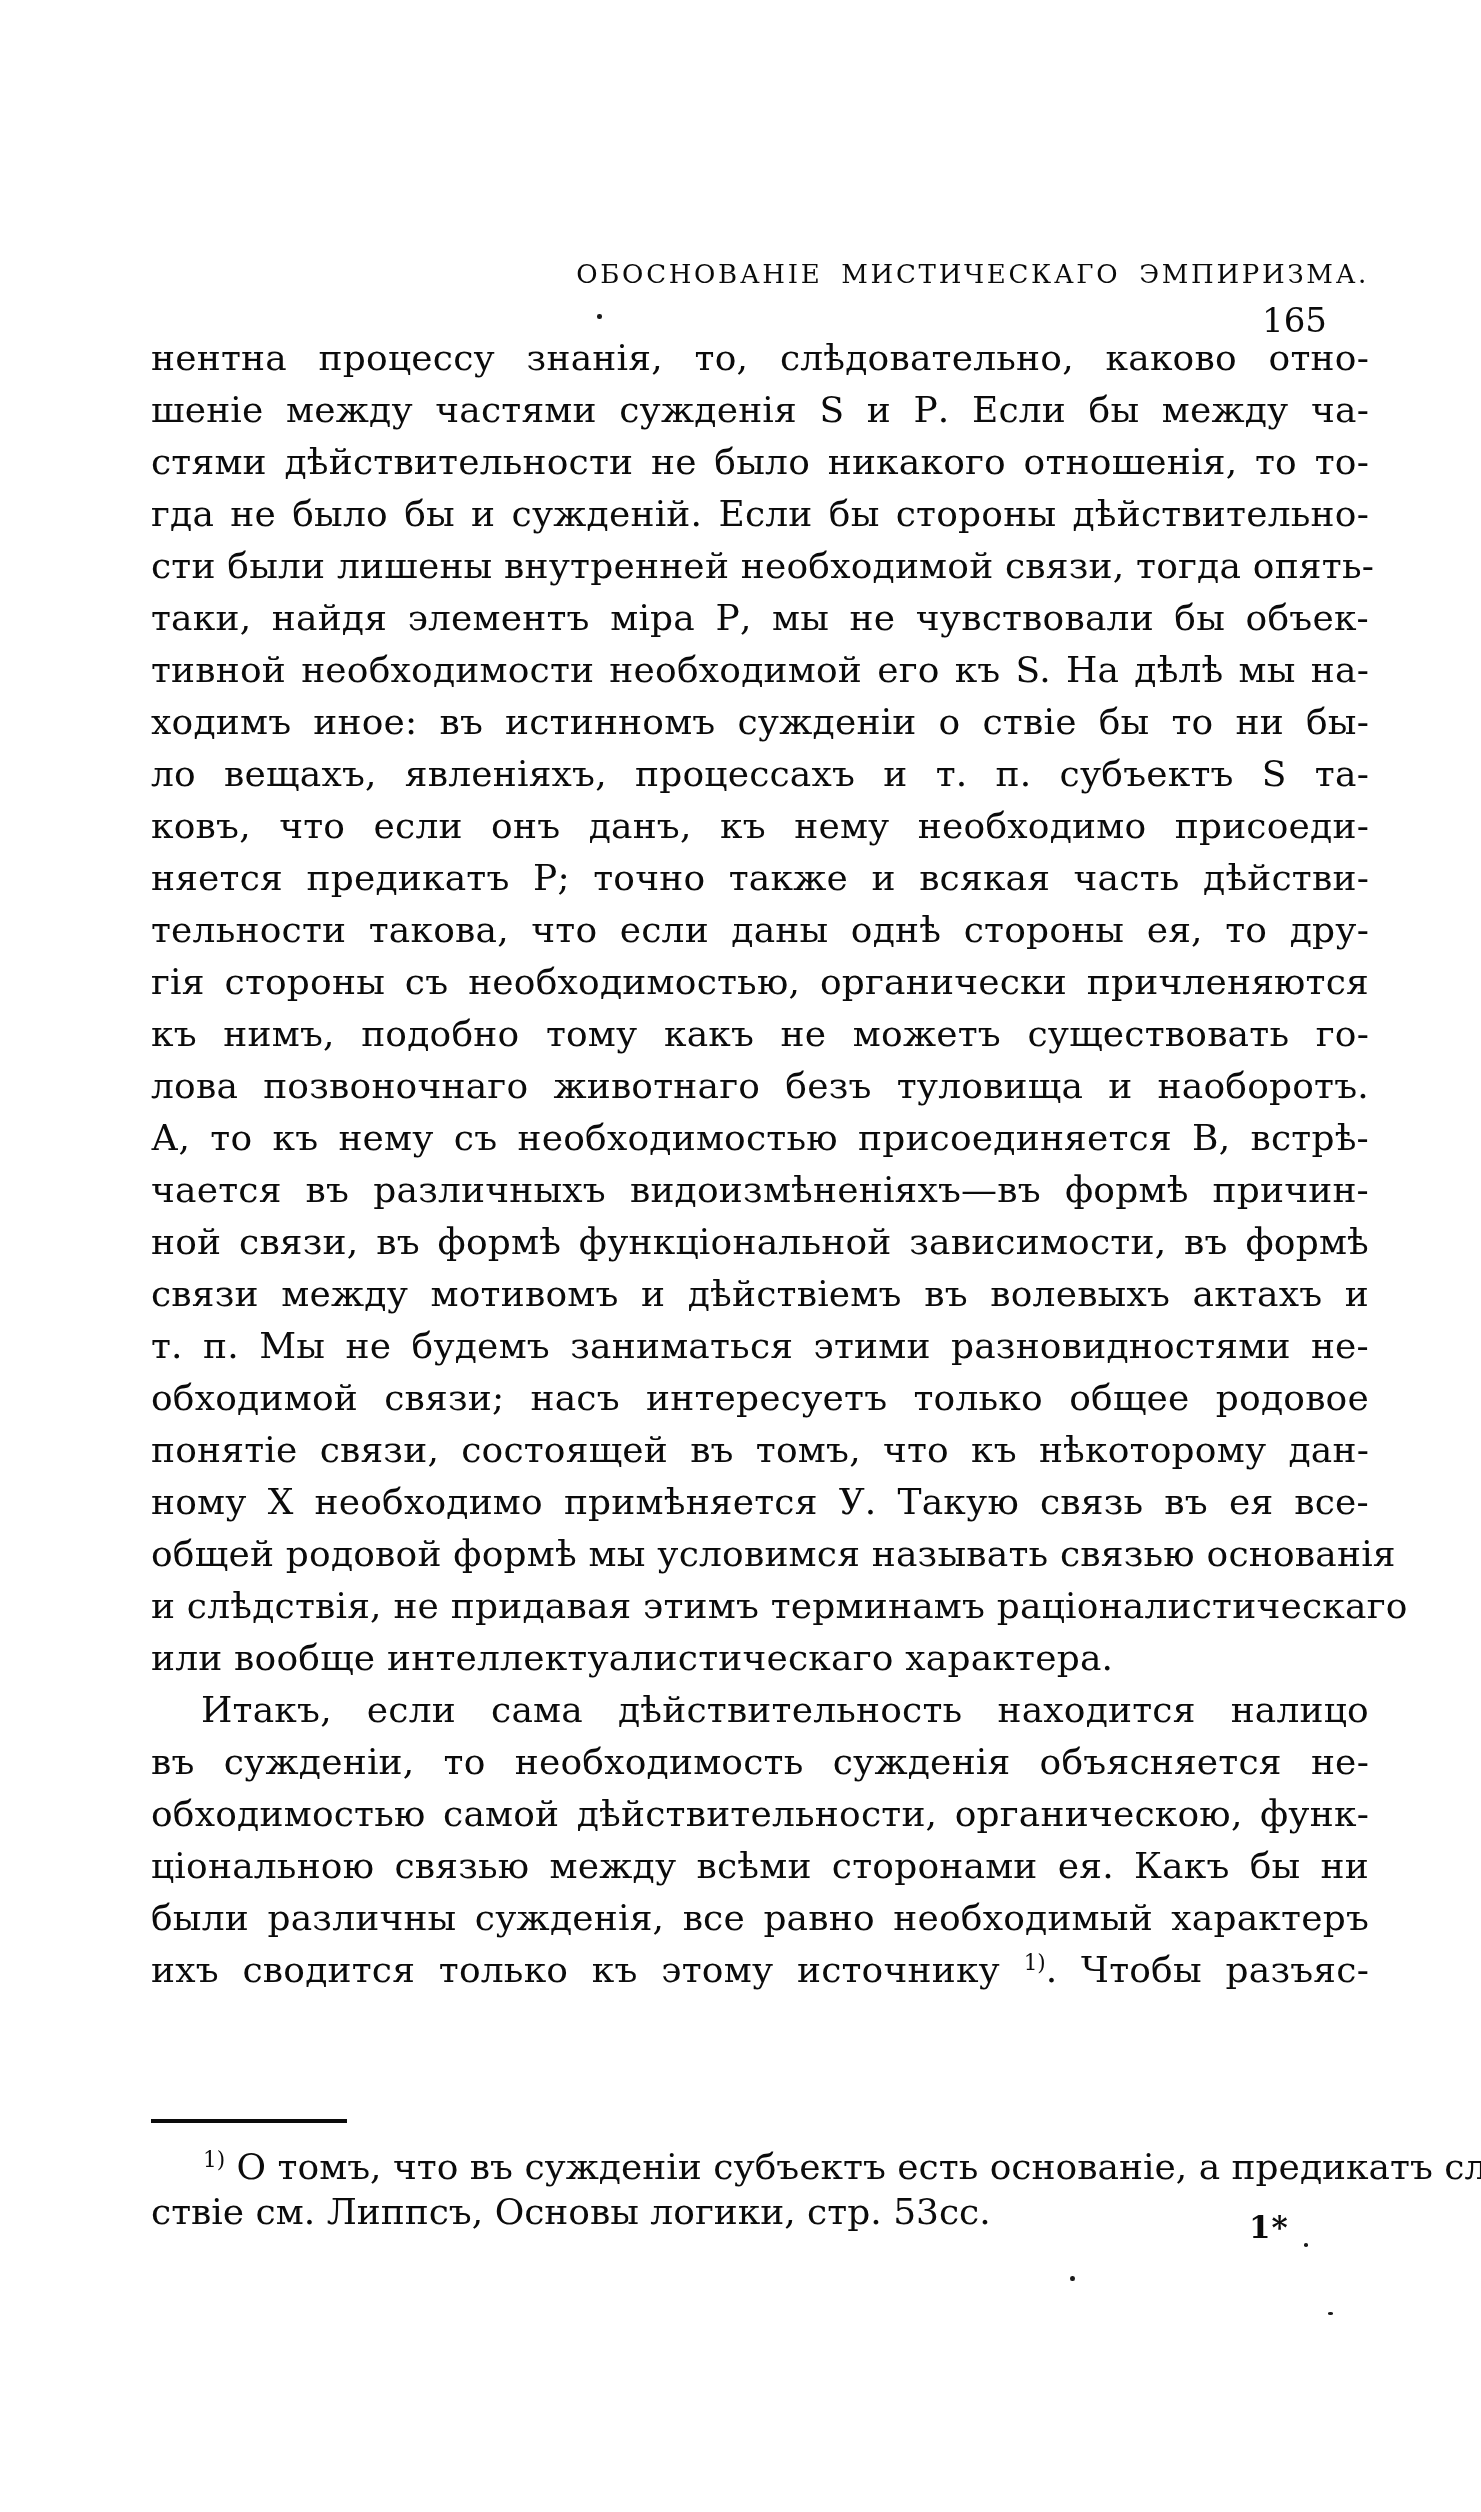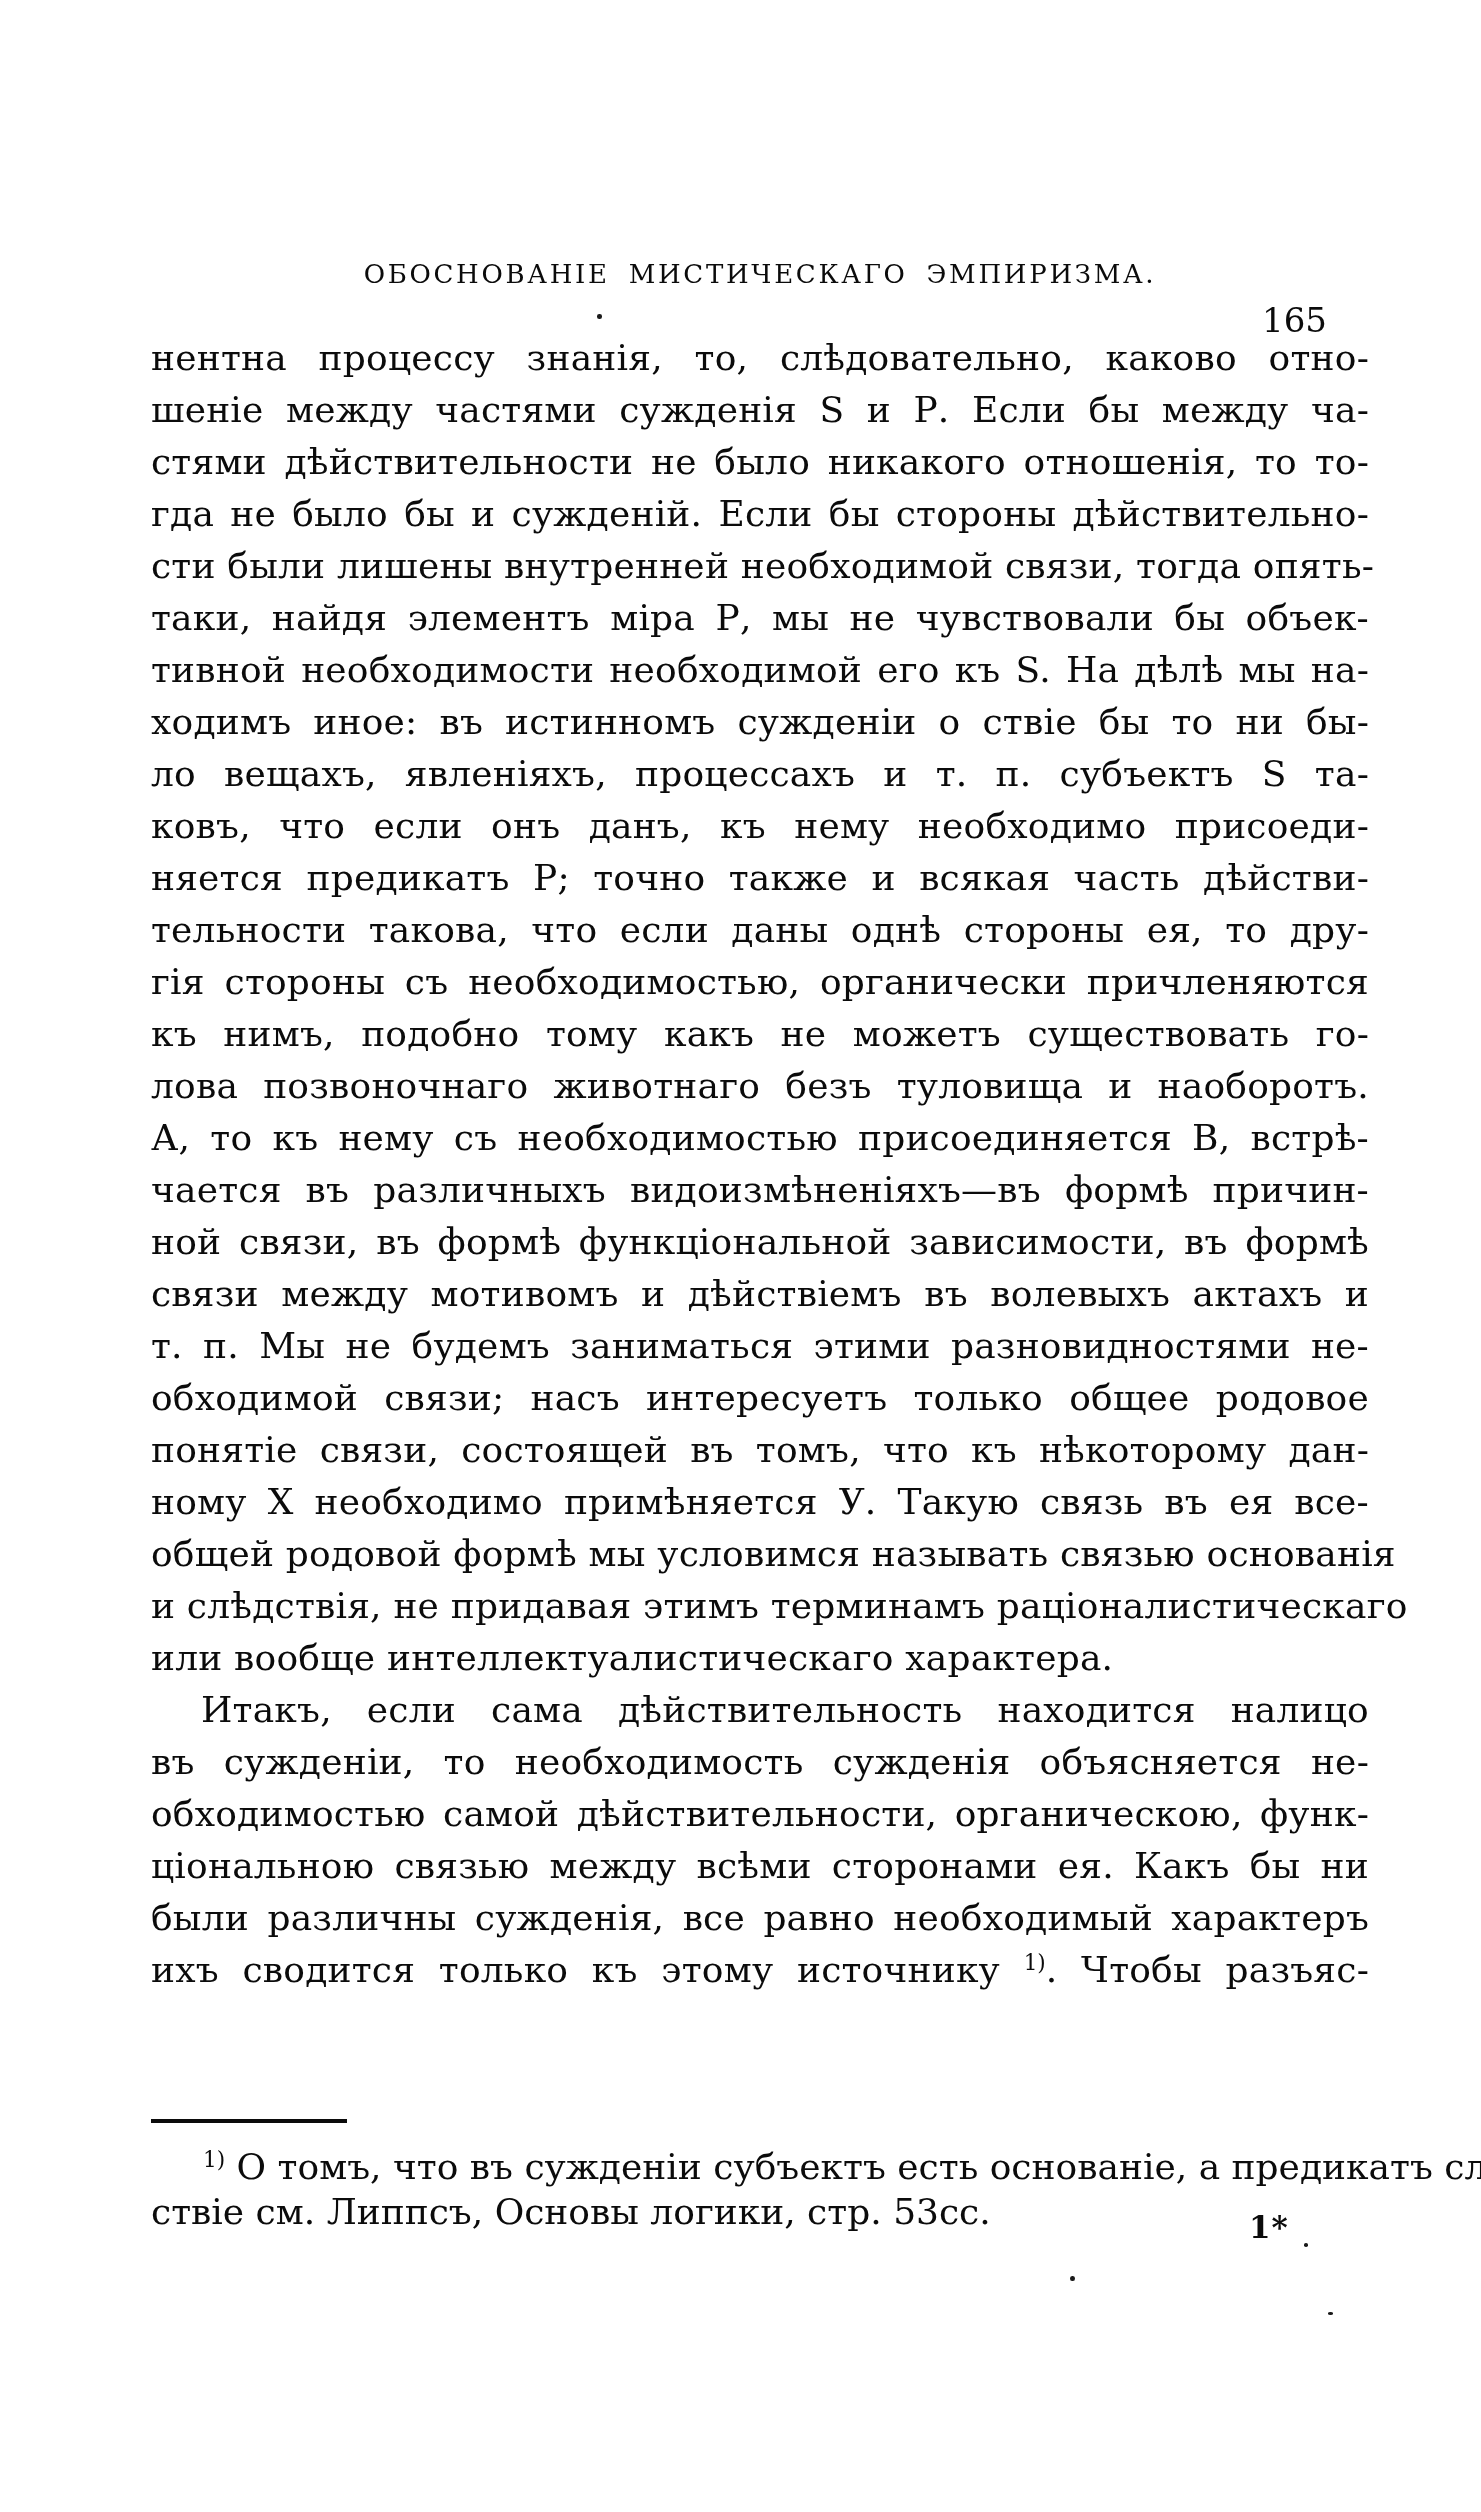--- a/index.html
+++ b/index.html
@@ -3,21 +3,21 @@
 <meta charset="utf-8">
 <style>
   html,body { margin:0; padding:0; background:#ffffff; }
   .page {
     position:relative; width:1481px; height:2512px;
     background:#ffffff; color:#0b0b0b; overflow:hidden;
     font-family:"DejaVu Serif","Liberation Serif",serif;
   }
   .header-title {
     position:absolute; top:259px; left:151px; width:1218px;
-    text-align:center; font-size:26px; letter-spacing:2.7px; word-spacing:8px;
+    text-align:right; font-size:26px; letter-spacing:2.7px; word-spacing:8px;
     white-space:nowrap;
   }
   .page-number {
     position:absolute; top:252px; left:1262px; font-size:34px;margin-top:48px;
   }
   .body-text {
     position:absolute; top:332px; left:151px; width:1218px;
     font-size:36px; letter-spacing:0.2px;
   }
   .line {

